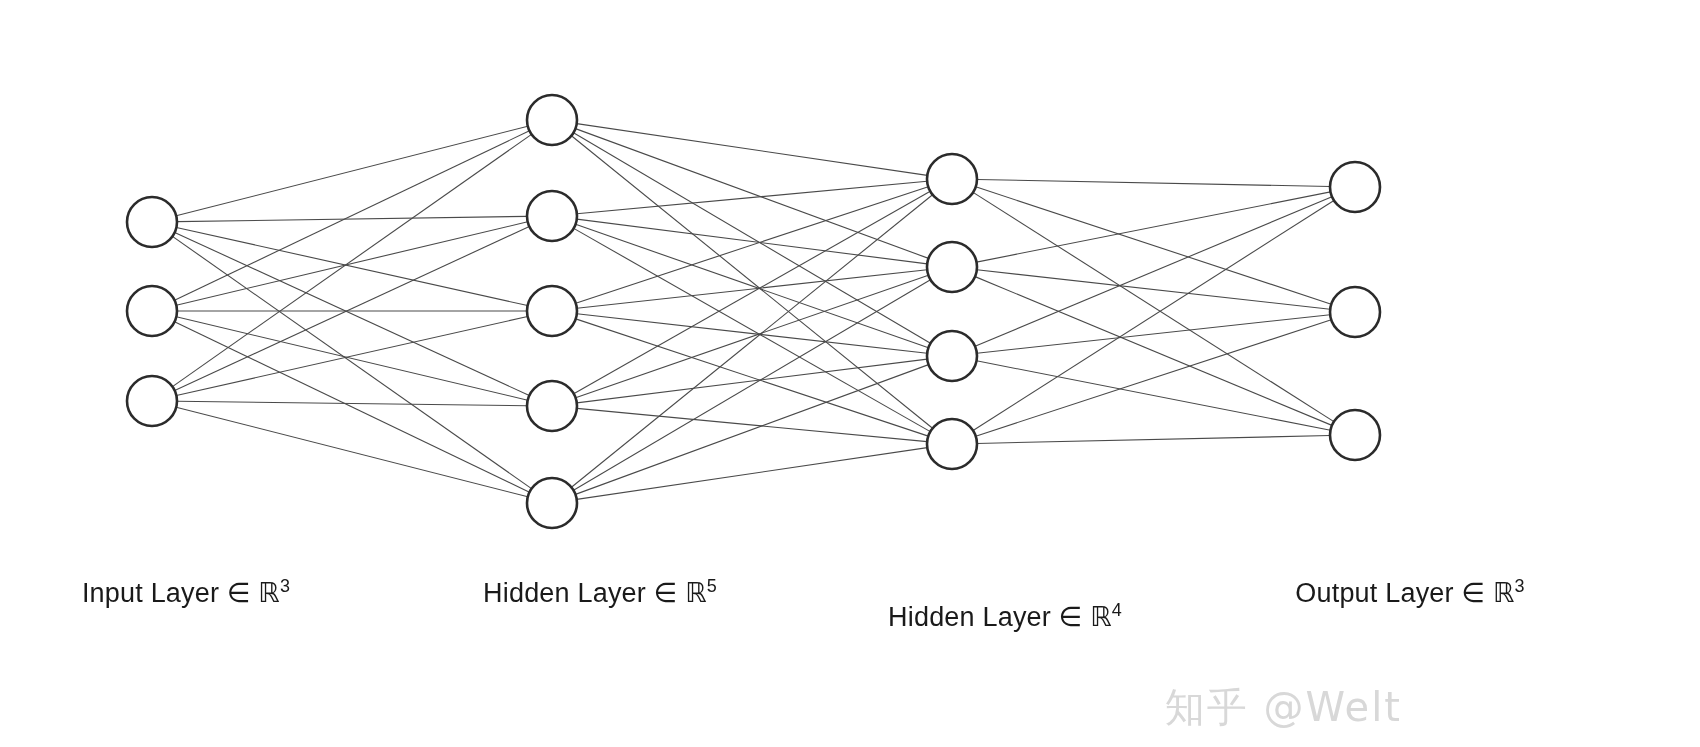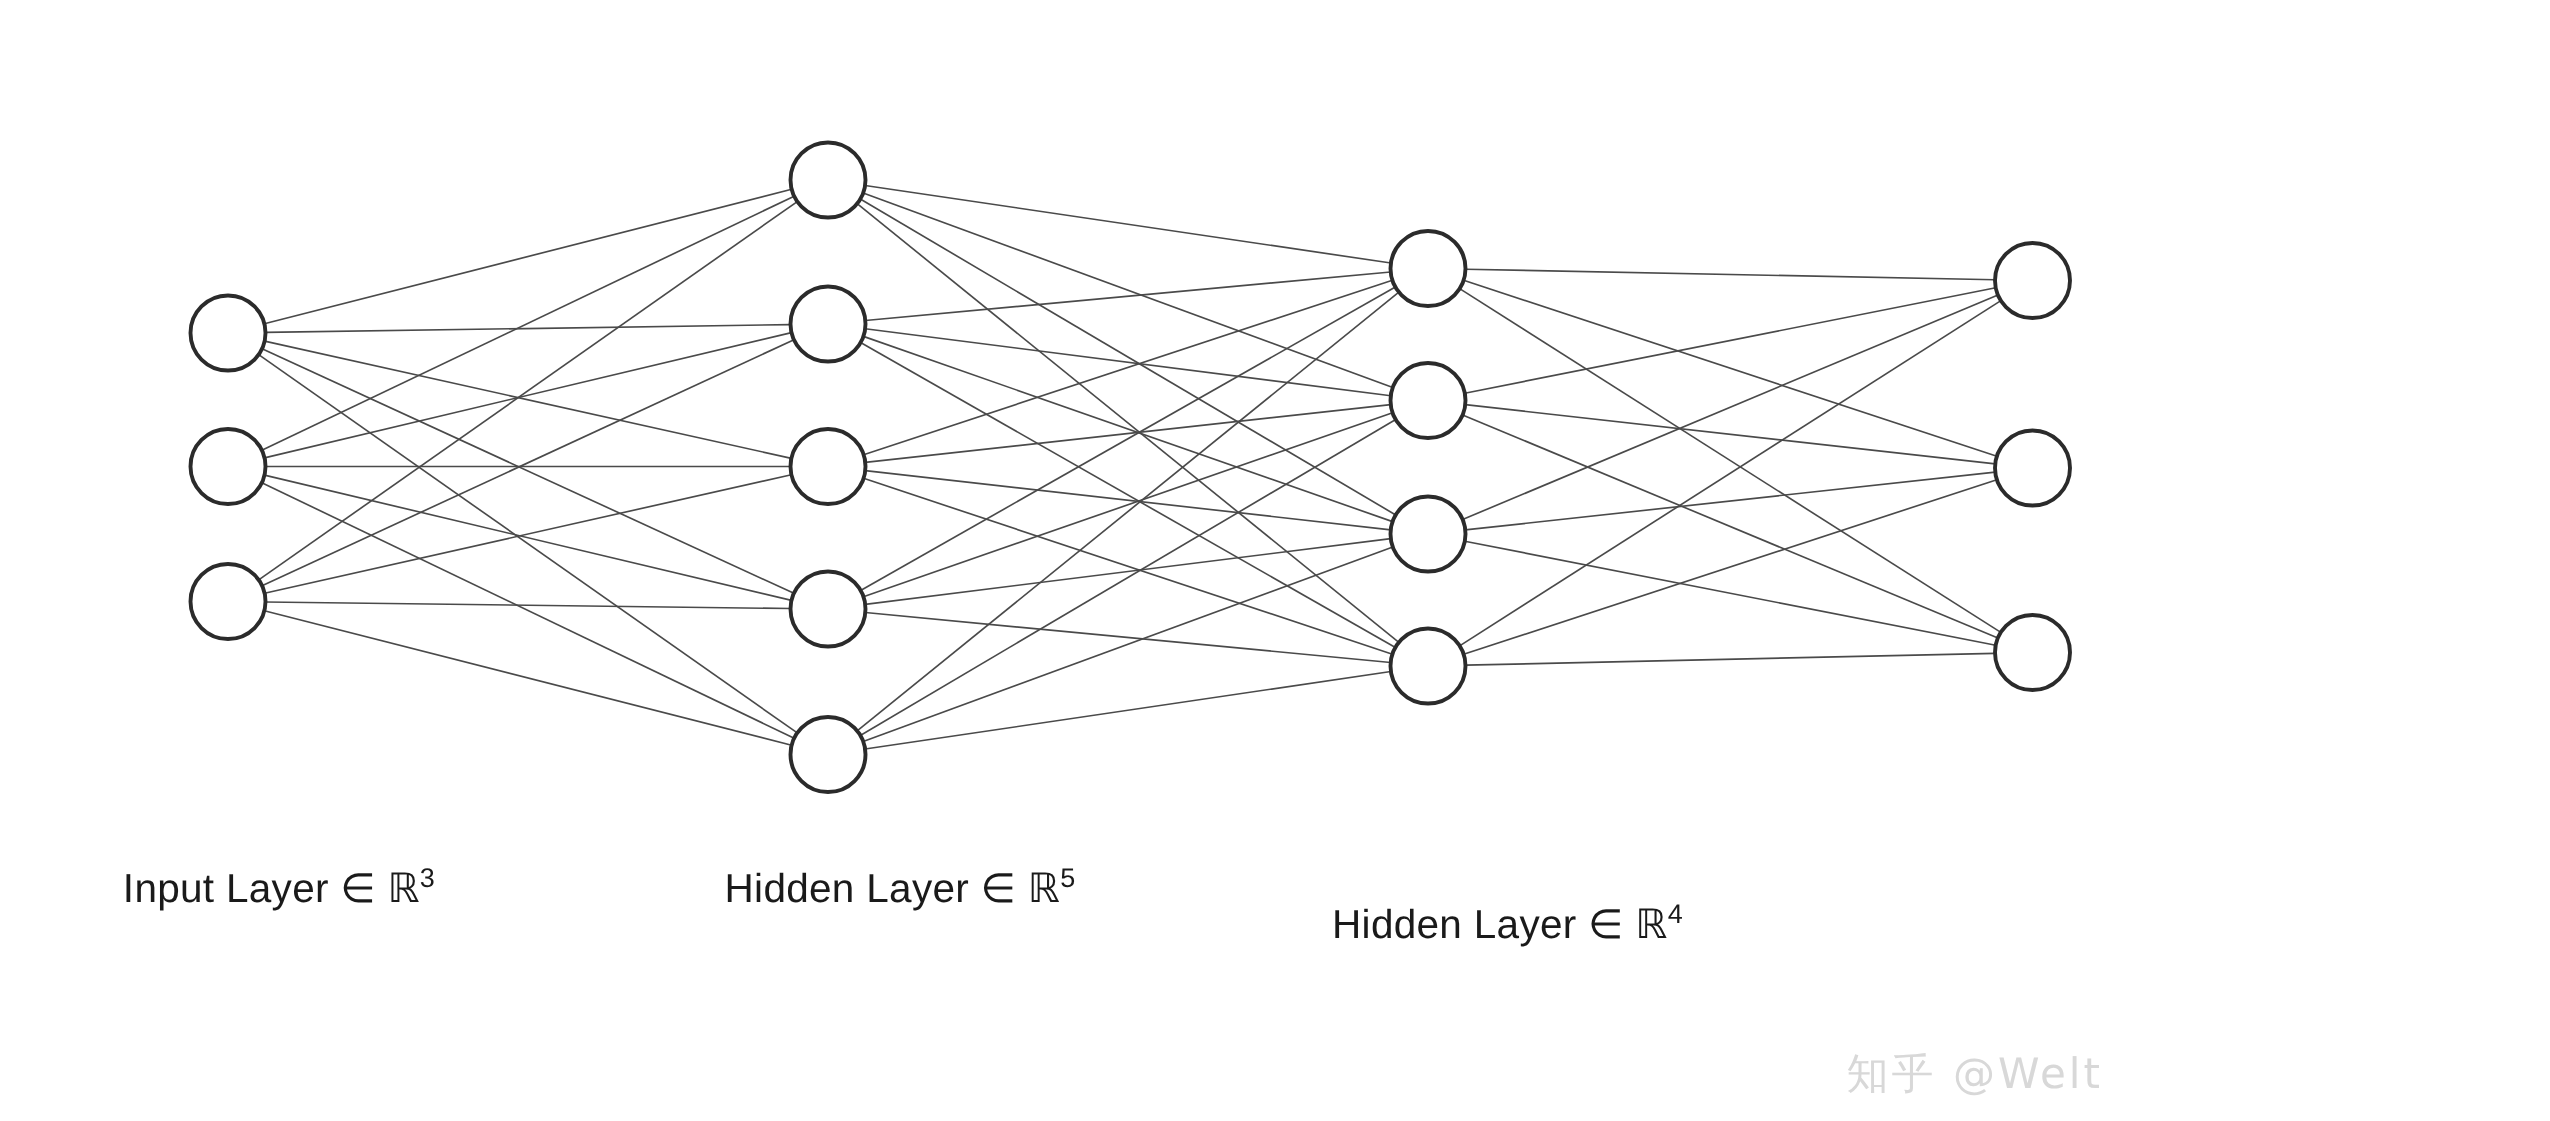--- a/index.html
+++ b/index.html
@@ -54,21 +54,21 @@
     line-height: 0;
   }
   .layer-label .blackboard {
     font-family: "DejaVu Sans", sans-serif;
   }
   #watermark {
     position: absolute;
     right: 18px;
     bottom: 12px;
     font-family: "DejaVu Sans", "Liberation Sans", sans-serif;
-    font-size: 28px;
+    font-size: 40px;
     color: #d8d8d8;
     letter-spacing: 2px;
     white-space: nowrap;
     user-select: none;
   }
 </style>
 </head>
 <body>
 
 <div id="diagram-root">
@@ -152,15 +152,20 @@
     <span> ∈ </span>
     <span class="blackboard">ℝ</span><span class="sup">5</span>
   </div>
 
   <div class="layer-label" id="label-2" style="left: 1005px; margin-top: 24px;">
     <span>Hidden Layer</span>
     <span> ∈ </span>
     <span class="blackboard">ℝ</span><span class="sup">4</span>
   </div>
 
+  <div class="layer-label" id="label-3" style="left: 1410px;">
+    <span>Output Layer</span>
+    <span> ∈ </span>
+    <span class="blackboard">ℝ</span><span class="sup">3</span>
+  </div>
 
   <div id="watermark">知乎 @Welt</div>
 </div>
 
 </body></html>

